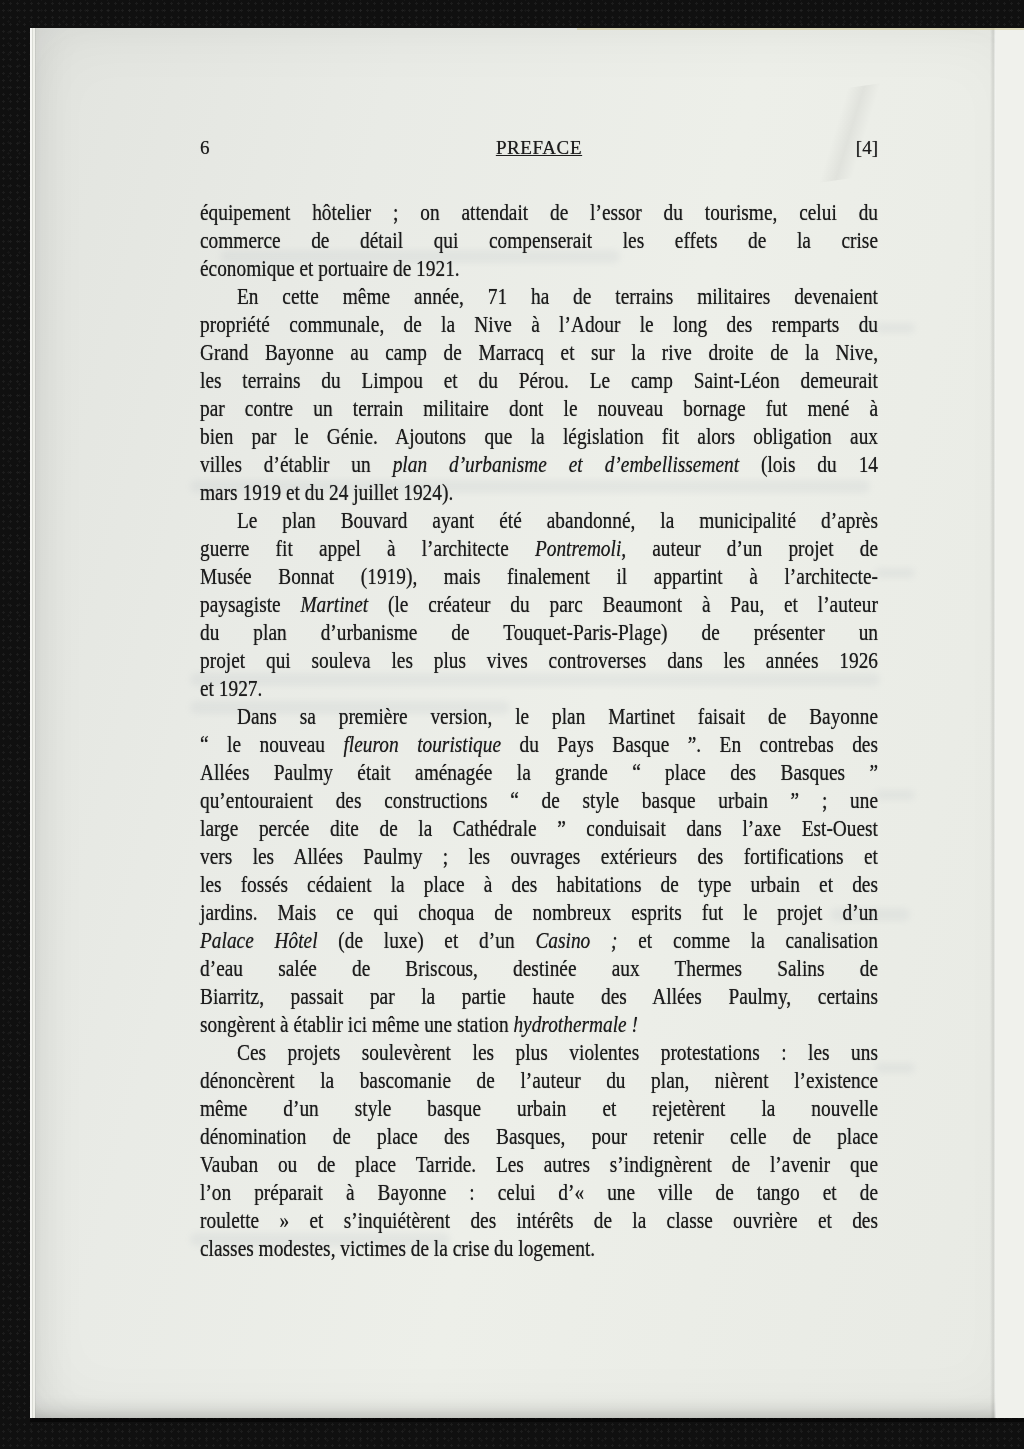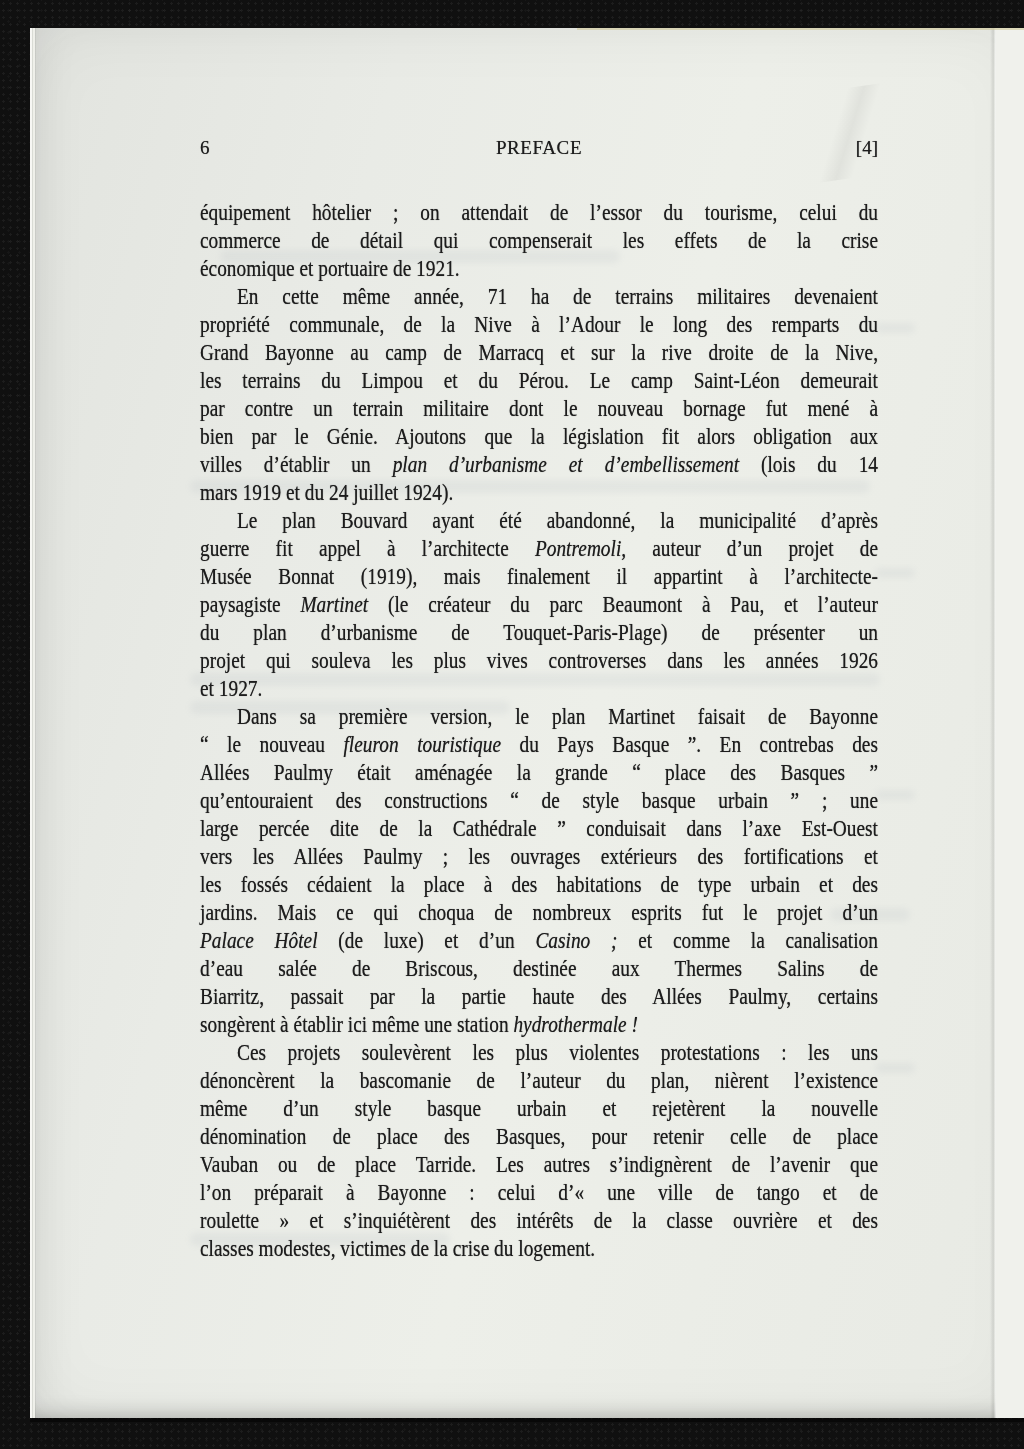--- a/index.html
+++ b/index.html
@@ -60,21 +60,21 @@
     background: #8792a0; opacity: 0.09; filter: blur(3px); pointer-events: none;
   }
   
   .text-block { position: absolute; left: 170px; top: 108px; width: 678px; color: var(--ink, #1c1c1c); }
   .running-header {
     display: grid; grid-template-columns: 1fr auto 1fr; align-items: baseline;
     font-size: 19px; line-height: 23px;
     text-shadow: 0 0 0.7px rgba(25,25,25,0.65);
   }
   .running-header .hl { text-align: left; }
-  .running-header .hc { text-align: center; letter-spacing: 0.6px; }
+  .running-header .hc { text-align: center; letter-spacing: 0.6px; text-decoration: underline; }
   .running-header .hr { text-align: right; }
   .body-text {
     margin-top: 40px;
     width: 788px;                 
     transform: scaleX(0.8604);
     transform-origin: left top;
     font-size: 22.5px; line-height: 28px;
     text-shadow: 0 0 0.8px rgba(25,25,25,0.7);
   }
   .para { margin: 0; }

